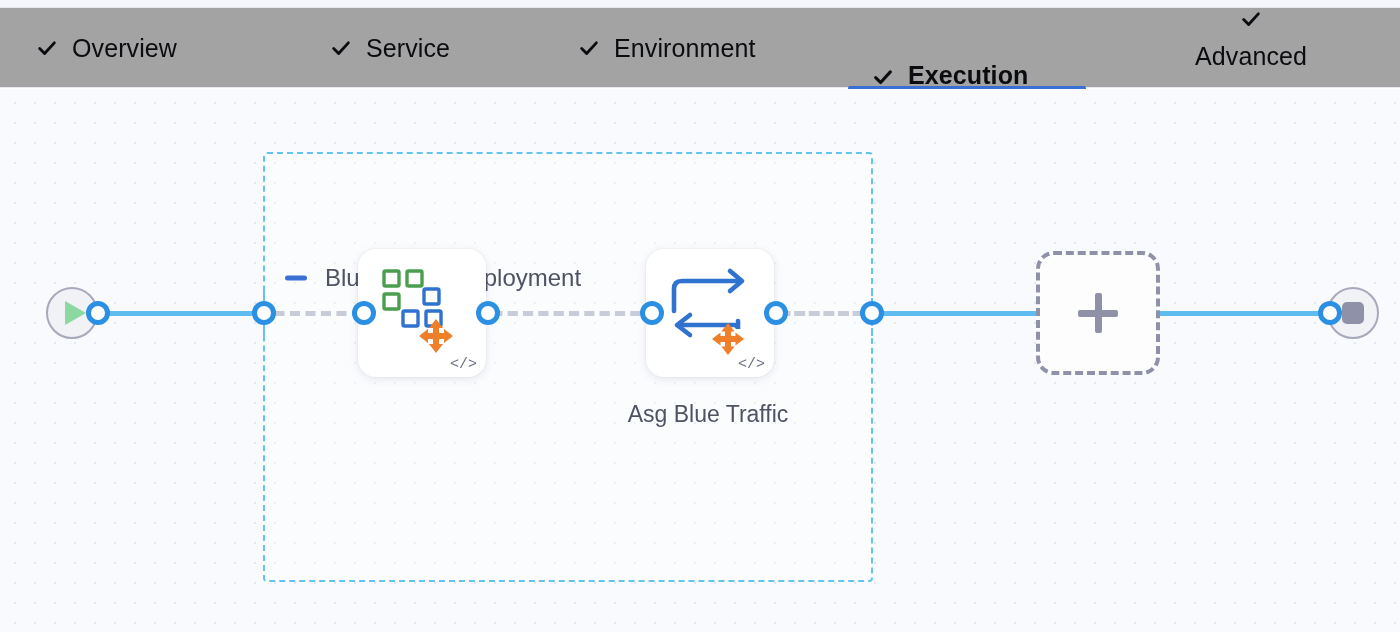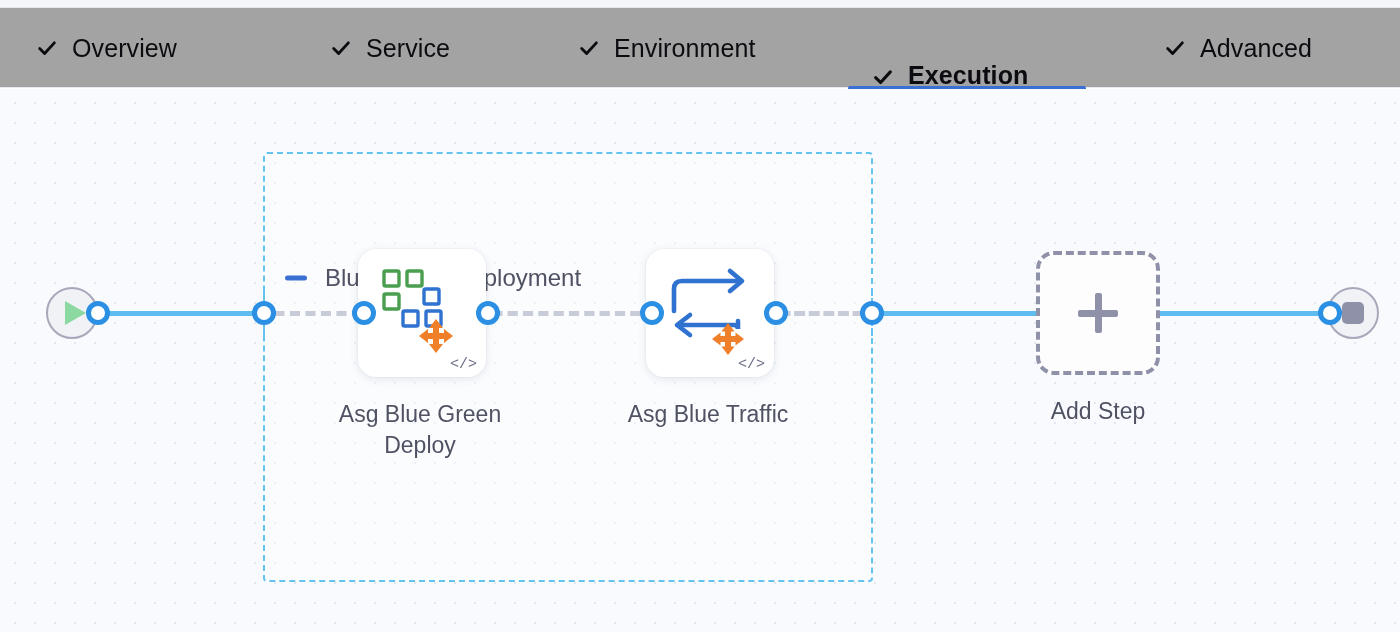--- a/index.html
+++ b/index.html
@@ -285,21 +285,21 @@
     </div>
 
     <div class="tab active" style="left:872px;align-items:flex-end;">
       <svg class="check" viewBox="0 0 24 24">
         <path d="M4 12.6 L9.4 18 L20 6.4" fill="none" stroke="#0b0c10" stroke-width="3.4" stroke-linecap="round" stroke-linejoin="round"></path>
       </svg>
       <span class="tab-label">Execution</span>
       <span class="underline" style="left:-24px; width:238px;"></span>
     </div>
 
-    <div class="tab" style="left:1164px;">
+    <div class="tab" style="left:1195px;flex-direction:column;">
       <svg class="check" viewBox="0 0 24 24">
         <path d="M4 12.6 L9.4 18 L20 6.4" fill="none" stroke="#0b0c10" stroke-width="3.1" stroke-linecap="round" stroke-linejoin="round"></path>
       </svg>
       <span class="tab-label">Advanced</span>
 
     </div>
   </div>
 
   <div class="canvas">
 
@@ -353,21 +353,20 @@
           <path d="M0,17 L7,8 L3,8 L3,3 L-3,3 L-3,8 L-7,8 Z"></path>
           <path d="M-17,0 L-8,-7 L-8,-3 L-3,-3 L-3,3 L-8,3 L-8,7 Z"></path>
           <path d="M17,0 L8,-7 L8,-3 L3,-3 L3,3 L8,3 L8,7 Z"></path>
           <circle cx="0" cy="0" r="4.6"></circle>
         </g>
       </svg>
       <span class="code-badge">&lt;/&gt;</span>
     </div>
     <div class="port" style="left:352px; top:212px;"></div>
     <div class="port" style="left:476px; top:212px;"></div>
-    <div class="step-label" style="left:312px; top:310px; width:216px;">Asg Blue Green Deploy</div>
 
     <div class="step" style="left:646px; top:160px;">
       <svg class="glyph" viewBox="0 0 100 100">
 
         <path d="M14 48 L14 26 Q14 18 22 18 L80 18" fill="none" stroke="#2f72d0" stroke-width="4.6" stroke-linecap="round"></path>
         <path d="M70 8 L82 18 L70 28" fill="none" stroke="#2f72d0" stroke-width="4.6" stroke-linecap="round" stroke-linejoin="round"></path>
 
         <path d="M78 58 L78 66 Q78 62 74 62 L20 62" fill="none" stroke="#2f72d0" stroke-width="4.6" stroke-linecap="round"></path>
         <path d="M30 52 L17 62 L30 72" fill="none" stroke="#2f72d0" stroke-width="4.6" stroke-linecap="round" stroke-linejoin="round"></path>
 
@@ -385,16 +384,15 @@
     <div class="port" style="left:764px; top:212px;"></div>
     <div class="step-label" style="left:600px; top:310px; width:216px;">Asg Blue Traffic</div>
 
     <div class="port" style="left:252px; top:212px;"></div>
     <div class="port" style="left:860px; top:212px;"></div>
 
     <div class="add-step" style="left:1036px; top:162px;">
       <span class="plus-h"></span>
       <span class="plus-v"></span>
     </div>
-    <div class="add-step-label" style="left:988px; top:308px; width:220px;">Add Step</div>
 
   </div>
 </div>
 
 </body></html>

